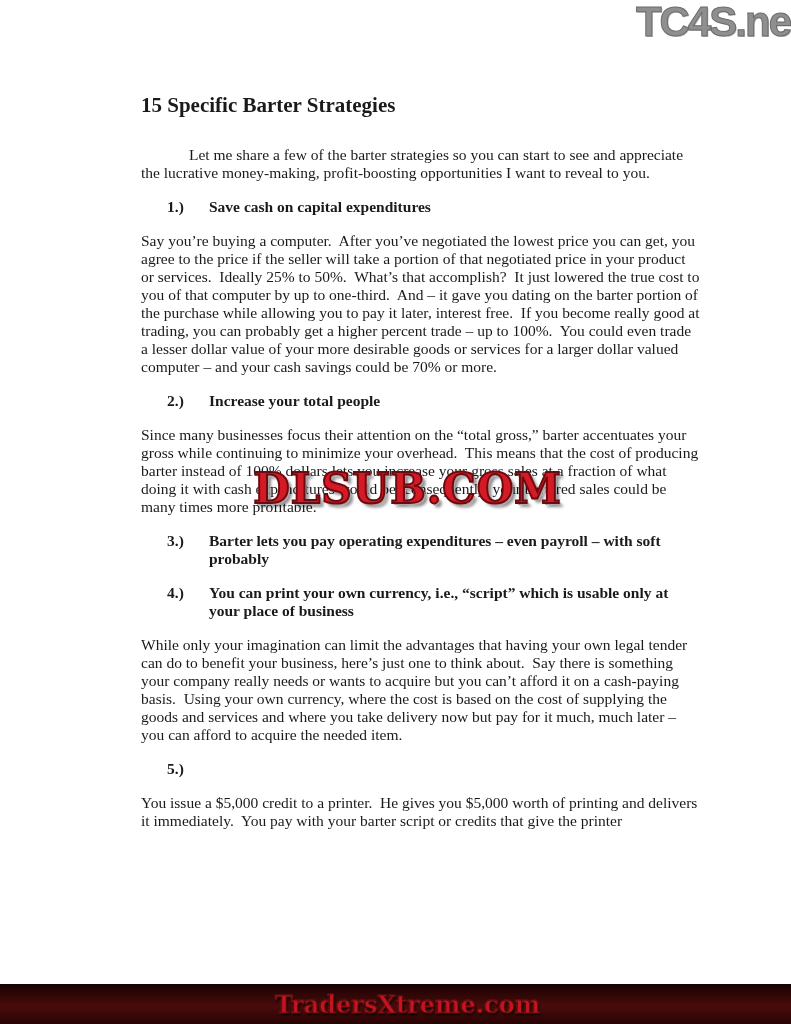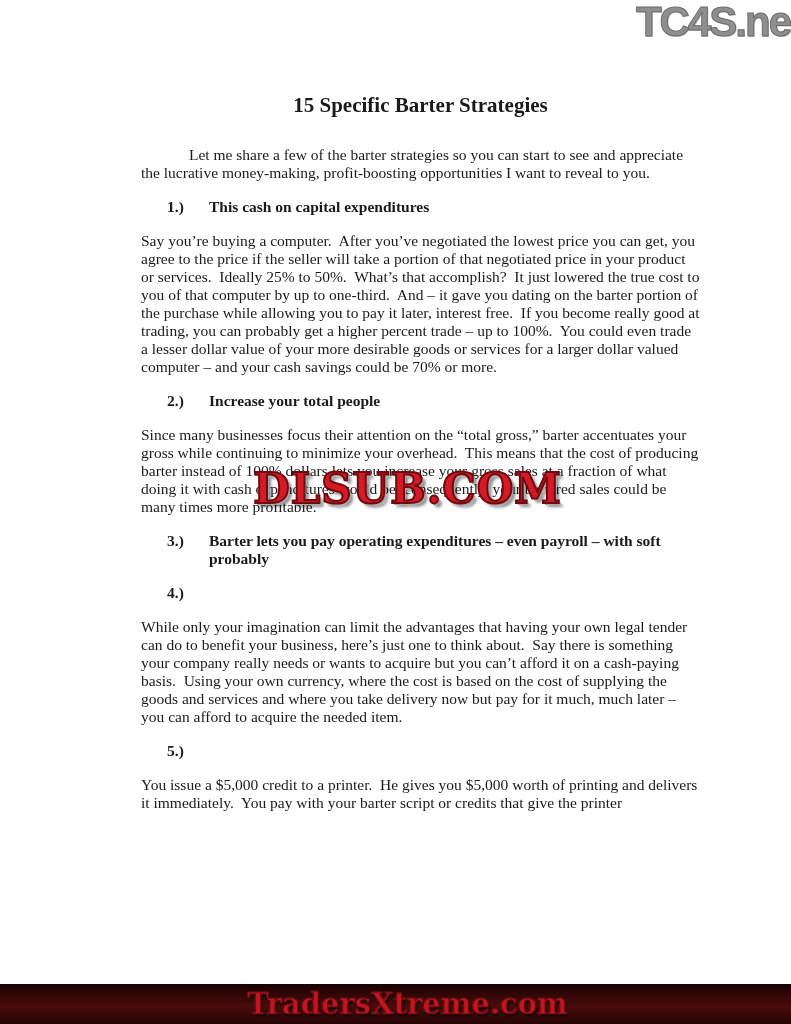--- a/index.html
+++ b/index.html
@@ -37,21 +37,20 @@
     margin-left: 1px;
   }
   
   .content {
     position: relative;
     padding: 0 115px 0 117px;
   }
   .doc-title {
     margin: 0;
     padding-top: 93px;
-    text-align: center;
     font-size: 21px;
     font-weight: bold;
   }
   p.body-text {
     margin: 16px 0;
     font-size: 15.5px;
     line-height: 18px;
     white-space: pre-wrap;
     text-align: left;
   }
@@ -94,21 +93,21 @@
     height: 40px;
     background: linear-gradient(#180202, #4a0b0b 55%, #260404);
     display: flex;
     align-items: center;
     justify-content: center;
     z-index: 4;
   }
   .footer-text {
     font-family: "DejaVu Serif", serif;
     font-weight: bold;
-    font-size: 29px;
+    font-size: 24px;
     color: #c41420;
     -webkit-text-stroke: 1px #5e0707;
     text-shadow: 1px 2px 2px #000000, 0 0 1px #e5b0b0;
     white-space: nowrap;
   }
 </style>
 </head>
 <body>
 
 <div class="page">
@@ -119,21 +118,21 @@
 
   <div class="content">
 
     <h1 class="doc-title">15 Specific Barter Strategies</h1>
 
     <p class="body-text intro">Let me share a few of the barter strategies so you can start to see and appreciate the lucrative money-making, profit-boosting opportunities I want to reveal to you.</p>
 
     <div class="section">
       <div class="section-heading">
         <span class="num">1.)</span>
-        <span class="heading-text">This cash on capital expenditures</span>
+        <span class="heading-text">Save cash on capital expenditures</span>
       </div>
       <p class="body-text">Say you’re buying a computer.  After you’ve negotiated the lowest price you can get, you agree to the price if the seller will take a portion of that negotiated price in your product or services.  Ideally 25% to 50%.  What’s that accomplish?  It just lowered the true cost to you of that computer by up to one-third.  And – it gave you dating on the barter portion of the purchase while allowing you to pay it later, interest free.  If you become really good at trading, you can probably get a higher percent trade – up to 100%.  You could even trade a lesser dollar value of your more desirable goods or services for a larger dollar valued computer – and your cash savings could be 70% or more.</p>
     </div>
 
     <div class="section">
       <div class="section-heading">
         <span class="num">2.)</span>
         <span class="heading-text">Increase your total people</span>
       </div>
       <p class="body-text">Since many businesses focus their attention on the “total gross,” barter accentuates your gross while continuing to minimize your overhead.  This means that the cost of producing barter instead of 100% dollars lets you increase your gross sales at a fraction of what doing it with cash expenditures would be; consequently, your bartered sales could be many times more profitable.</p>
@@ -142,20 +141,21 @@
     <div class="section">
       <div class="section-heading">
         <span class="num">3.)</span>
         <span class="heading-text">Barter lets you pay operating expenditures – even payroll – with soft probably</span>
       </div>
     </div>
 
     <div class="section">
       <div class="section-heading">
         <span class="num">4.)</span>
+        <span class="heading-text">You can print your own currency, i.e., “script” which is usable only at your place of business</span>
       </div>
       <p class="body-text">While only your imagination can limit the advantages that having your own legal tender can do to benefit your business, here’s just one to think about.  Say there is something your company really needs or wants to acquire but you can’t afford it on a cash-paying basis.  Using your own currency, where the cost is based on the cost of supplying the goods and services and where you take delivery now but pay for it much, much later – you can afford to acquire the needed item.</p>
     </div>
 
     <div class="section">
       <div class="section-heading">
         <span class="num">5.)</span>
       </div>
       <p class="body-text">You issue a $5,000 credit to a printer.  He gives you $5,000 worth of printing and delivers it immediately.  You pay with your barter script or credits that give the printer</p>
     </div>

